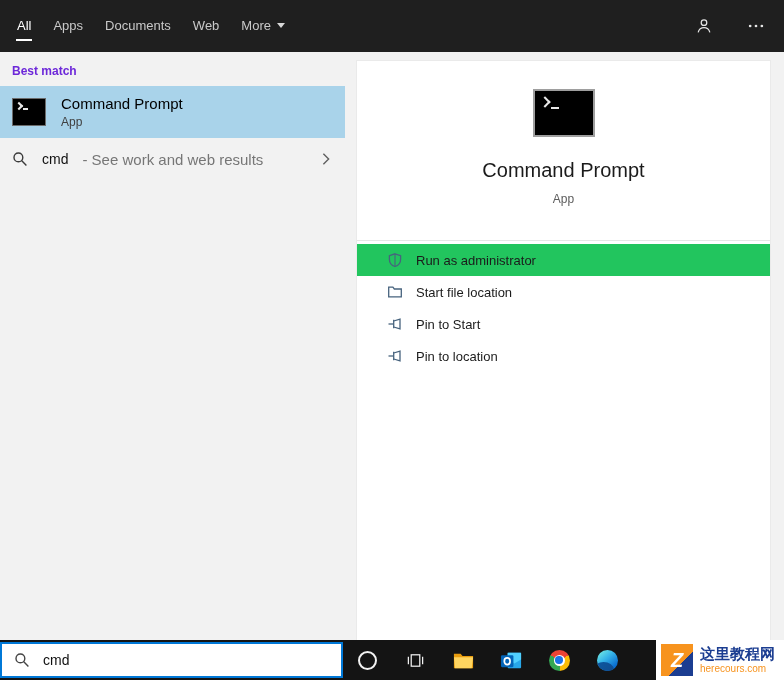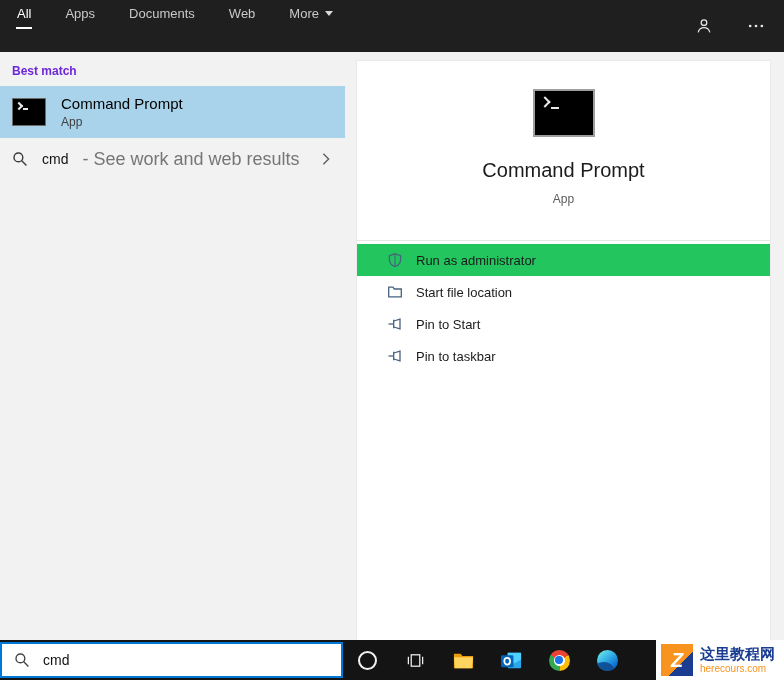--- a/index.html
+++ b/index.html
@@ -3,21 +3,21 @@
 <meta charset="utf-8">
 <style>
   html,body{margin:0;padding:0}
   body{width:784px;height:680px;overflow:hidden;background:#f2f2f2;
        font-family:"Liberation Sans","DejaVu Sans",sans-serif;}
   .screen{width:784px;height:680px;display:flex;flex-direction:column}
 
   
   .topbar{height:52px;background:#1f1f1f;display:flex;align-items:center;
           padding:0 16px;flex:0 0 auto}
-  .tabs{display:flex;align-items:flex-start;gap:32px;height:100%}
+  .tabs{display:flex;align-items:center;gap:20px;height:100%}
   .tab{display:flex;align-items:center;gap:6px;font-size:13px;color:#c9c9c9;
        padding:6px 1px;border-bottom:2px solid transparent;cursor:pointer}
   .tab.selected{color:#fff;border-bottom-color:#fff}
   .caret-down{width:0;height:0;border-left:4px solid transparent;
               border-right:4px solid transparent;border-top:5px solid #d8d8d8}
   .topbar-right{margin-left:auto;display:flex;align-items:center;gap:28px}
   .icon-btn{width:24px;height:24px;display:grid;place-items:center;color:#e6e6e6;cursor:pointer}
   .icon-btn svg{width:18px;height:18px;display:block}
 
   
@@ -40,21 +40,21 @@
   .cmd-icon.small::after{top:9px;left:10px;width:5px;height:2px}
   .cmd-icon.large{width:58px;height:44px;border:2px solid #9e9e9e}
   .cmd-icon.large::before{top:7px;left:6px;width:6px;height:6px}
   .cmd-icon.large::after{top:16px;left:16px;width:8px;height:2px}
 
   .web-row{height:38px;display:flex;align-items:center;padding:0 12px;gap:14px;
            cursor:pointer;margin-top:2px}
   .sicon{color:#3a3a3a;width:16px;height:16px;flex:0 0 auto}
   .sicon svg,.chevron svg,.action-icon svg{width:100%;height:100%;display:block}
   .web-query{font-size:14px;color:#111}
-  .web-hint{font-size:18px;color:#767676}
+  .web-hint{font-size:15px;color:#767676}
   .chevron{margin-left:auto;width:14px;height:14px;color:#5f5f5f;cursor:pointer}
 
   .right-area{flex:1 1 auto;padding:8px 13px 0 11px;min-width:0}
   .card{height:100%;background:#fff;border:1px solid #eaeaea;border-bottom:none;
         display:flex;flex-direction:column;box-sizing:border-box}
   .app-hero{display:flex;flex-direction:column;align-items:center;padding-top:28px}
   .app-title{margin-top:22px;font-size:20px;color:#1b1b1b}
   .app-sub{margin-top:10px;font-size:12px;color:#5d5d5d}
   .card-divider{height:1px;background:#e6e6e6;margin-top:34px}
   .actions{padding-top:3px}
@@ -210,21 +210,21 @@
           </div>
 
           <div class="action-row">
             <span class="action-icon">
               <svg viewBox="0 0 16 16">
                 <path d="M1.5 8h5.2" stroke="currentColor" stroke-width="1.3"></path>
                 <path d="M6.7 3.8v8.4" stroke="currentColor" stroke-width="1.3"></path>
                 <path d="M6.7 5l6.3-1.9v9.8L6.7 11" fill="none" stroke="currentColor" stroke-width="1.3"></path>
               </svg>
             </span>
-            <span>Pin to taskbar</span>
+            <span>Pin to location</span>
           </div>
 
         </div>
       </div>
     </main>
   </div>
 
   <footer class="taskbar">
 
     <div class="tb-search">

